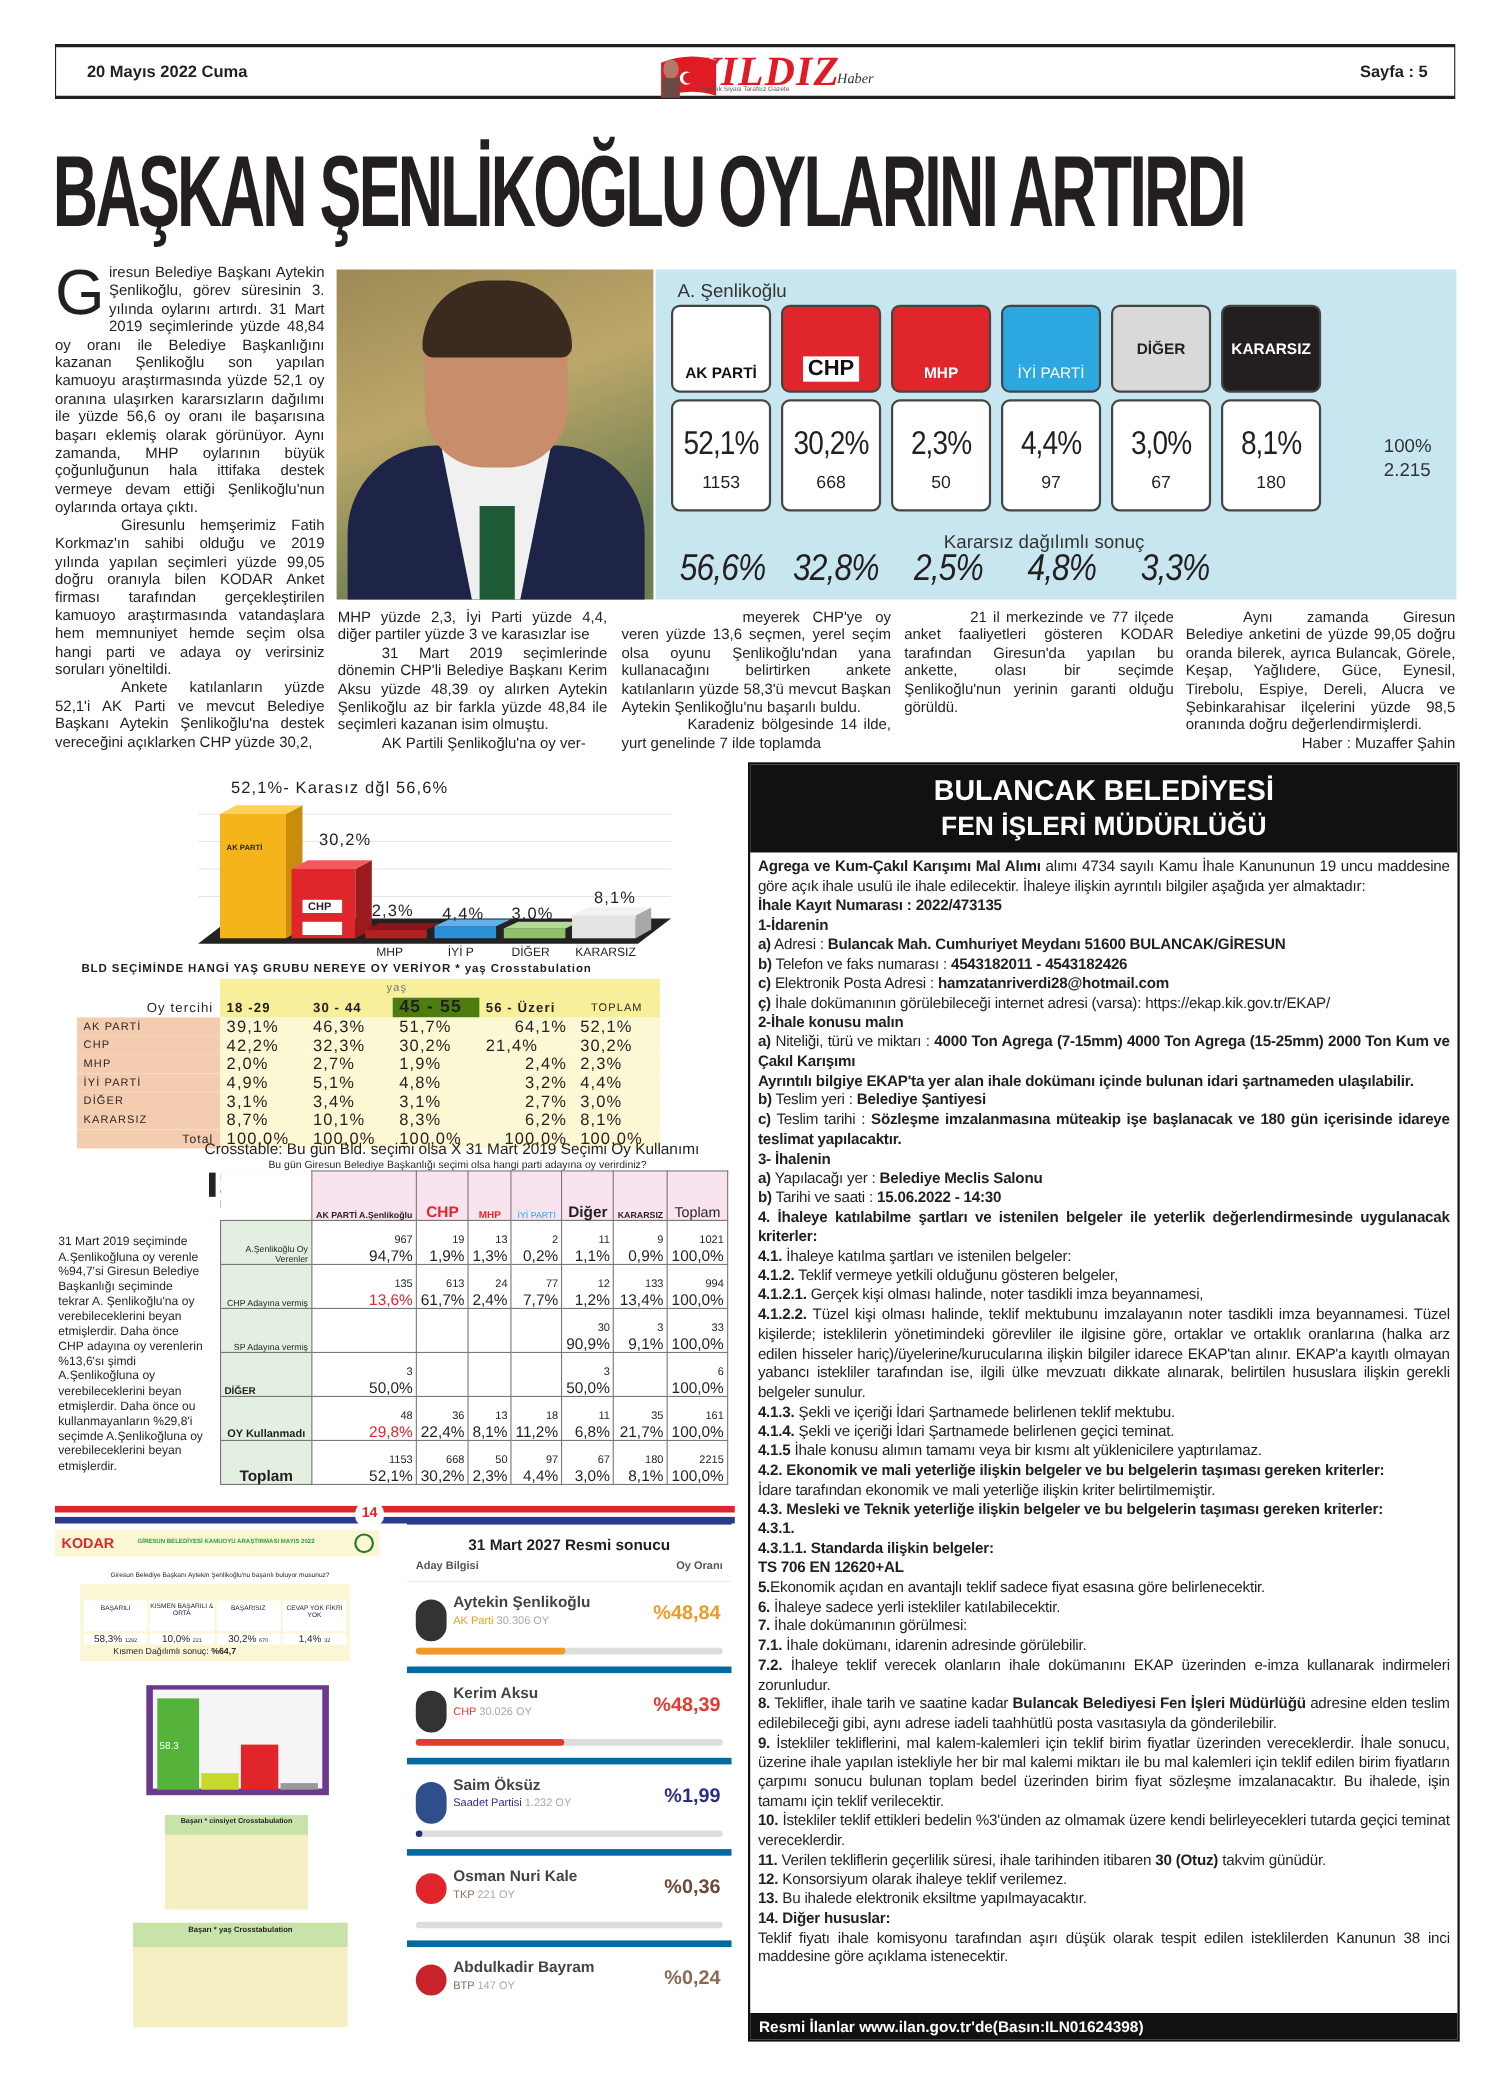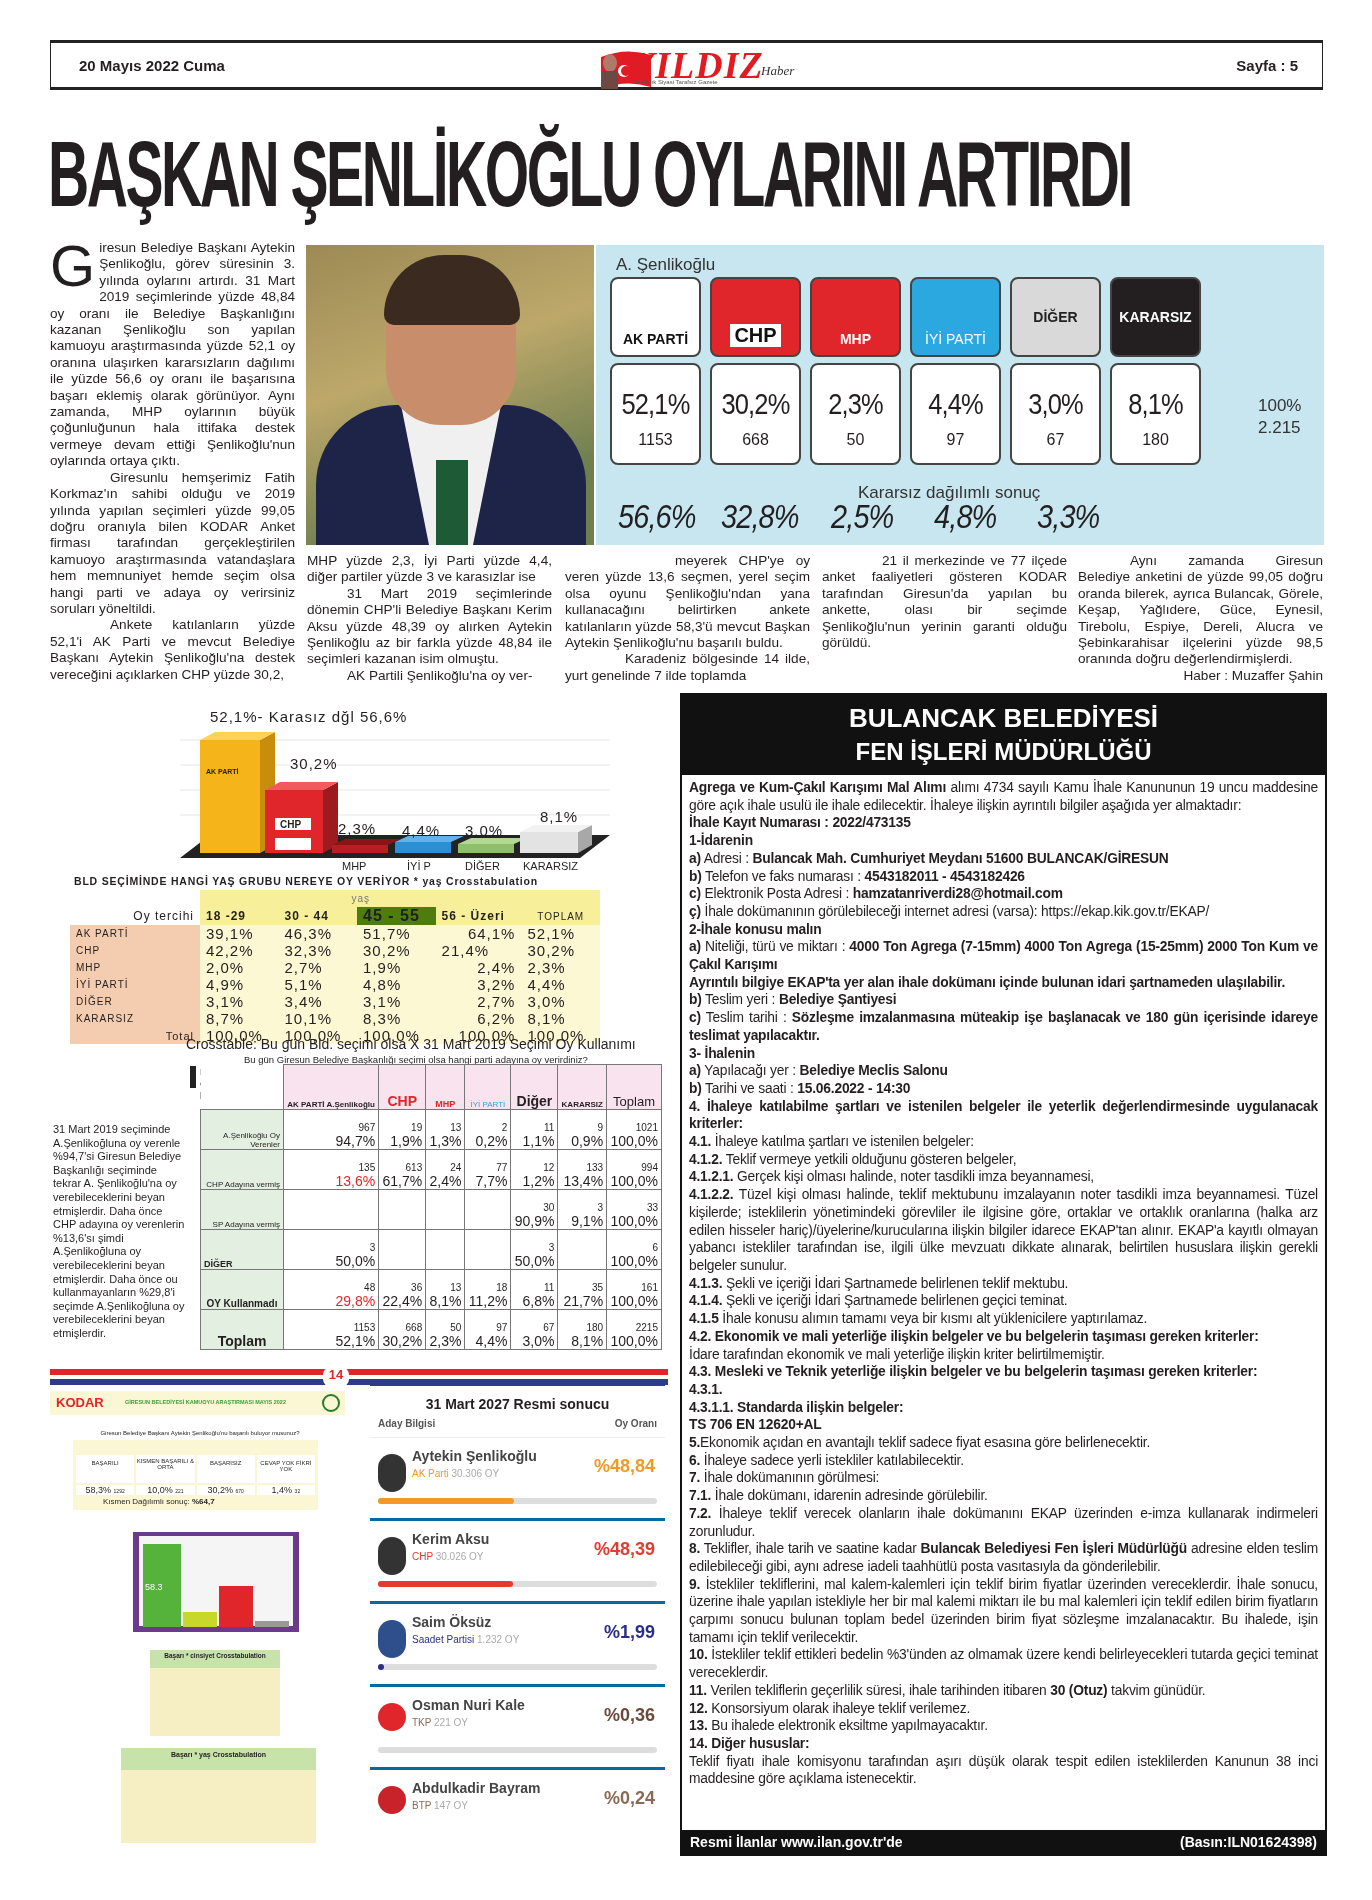--- a/index.html
+++ b/index.html
@@ -30,22 +30,22 @@
 .valCard .cnt{font-size:16px;margin-top:10px}
 .dist{font-size:34px;font-style:italic;letter-spacing:-1px;transform:scaleX(.85);transform-origin:left}
 .chart1{left:180px;top:710px;width:430px;height:160px}
 .tbl{border-collapse:collapse}
 .ageT td,.ageT th{font-size:15px;padding:0 6px;height:17px;letter-spacing:1px}
 .cross td{border:1px solid #777;font-size:14px;text-align:right;padding:0 3px;vertical-align:bottom}
 .cross .n{font-size:10px;display:block}
 .annc{left:680px;top:693px;width:647px;height:1163px;border:2px solid #111}
 .annc .hdr{height:80px;background:#111;color:#fff;text-align:center;font-weight:bold}
 .annc .body{padding:4px 7px;font-size:13.8px;line-height:17.7px;font-family:"Liberation Sans",sans-serif;text-align:justify;letter-spacing:-.2px}
-.annc .foot{position:absolute;left:0;right:0;bottom:0;height:24px;background:#111;color:#fff;font-weight:bold;font-size:14px;padding:4px 8px;display:flex;justify-content:space-between}
-.res .row{position:relative;height:83px;border-bottom:3px solid #0369a1}
+.annc .foot{position:absolute;left:0;right:0;bottom:0;height:24px;background:#111;color:#fff;font-weight:bold;font-size:14px;padding:4px 8px;display:flex;justify-content:flex-start}
+.res .row{position:relative;height:83px;border-bottom:6px solid #0369a1}
 .res .av{position:absolute;left:8px;top:16px;width:28px;height:38px;border-radius:14px;background:#333}
 .res .name{position:absolute;left:42px;top:10px;font-size:14px;font-weight:bold;color:#444}
 .res .party{position:absolute;left:42px;top:30px;font-size:10px}
 .res .pct{position:absolute;right:10px;top:18px;font-size:18px;font-weight:bold}
 .res .bar{position:absolute;left:8px;right:8px;top:60px;height:6px;border-radius:3px;background:#ddd}
 .res .fill{height:6px;border-radius:3px}
 </style>
 </head>
 <body>
 

